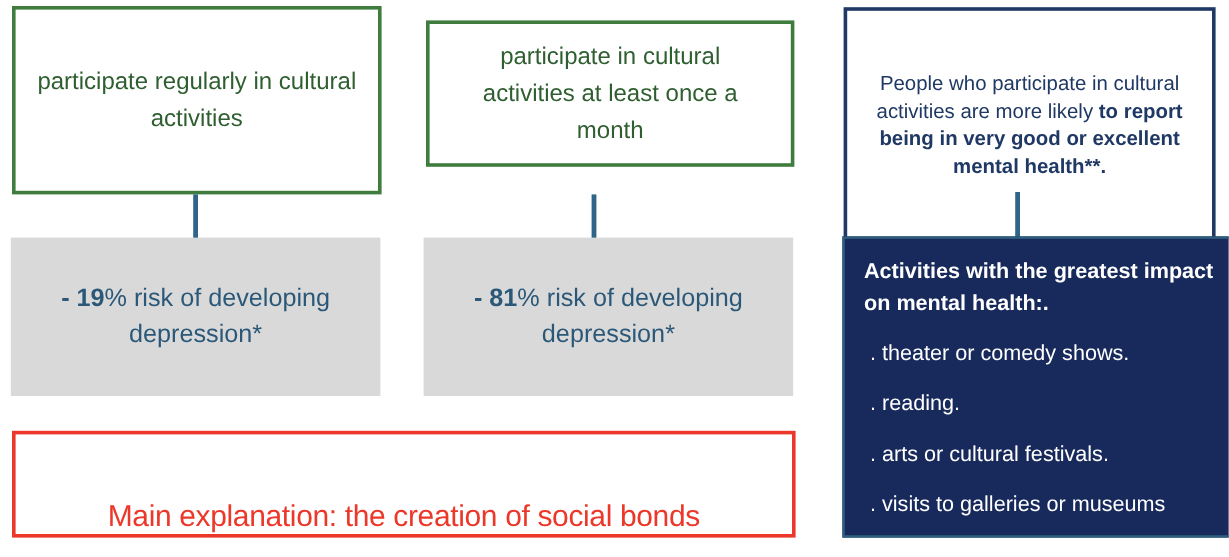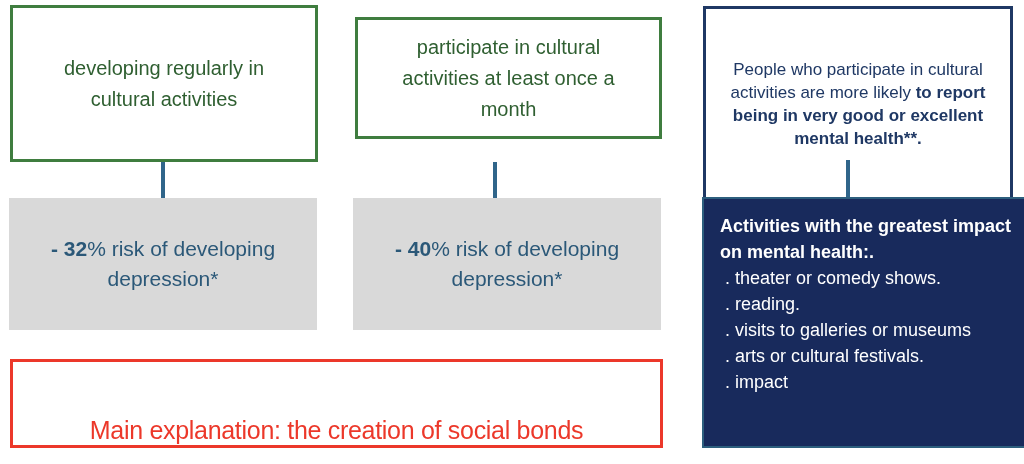--- a/index.html
+++ b/index.html
@@ -71,67 +71,67 @@
   .activities-box {
     left: 702px; top: 197px; width: 334px; height: 251px;
     background: var(--navy-fill);
     border: 2px solid var(--navy-box-border);
     color: var(--white);
     font-size: 18px;
     line-height: 26px;
     padding: 14px 14px 10px 16px;
   }
   .activities-heading { font-weight: bold; white-space: pre-wrap; }
-  .activities-item { white-space: pre-wrap; }
+  .activities-item { white-space: pre-wrap; margin-top: 16px; }
   
   .conclusion-box {
     left: 10px; top: 359px; width: 653px; height: 89px;
     border: 3px solid var(--red);
     color: var(--red);
     font-size: 25px;
     letter-spacing: -0.3px;
     background: var(--white);
     align-items: flex-end;
   }
 </style>
 </head>
 <body>
 
 <div class="canvas">
 
   <div class="abs flexcenter top-box-green" id="top-box-1">
-    <span>developing regularly in cultural activities</span>
+    <span>participate regularly in cultural activities</span>
   </div>
 
   <div class="abs flexcenter top-box-green" id="top-box-2">
     <span>participate in cultural activities at least once a month</span>
   </div>
 
   <div class="abs flexcenter top-box-navy" id="top-box-3">
     <span><span>People who participate in cultural activities are more likely </span><b>to report being in very good or excellent mental health**.</b></span>
   </div>
 
   <div class="abs connector" id="connector-1"></div>
   <div class="abs connector" id="connector-2"></div>
   <div class="abs connector" id="connector-3"></div>
 
   <div class="abs flexcenter stat-box" id="stat-box-1">
-    <span><b>- 32</b><span>% risk of developing depression*</span></span>
+    <span><b>- 19</b><span>% risk of developing depression*</span></span>
   </div>
 
   <div class="abs flexcenter stat-box" id="stat-box-2">
-    <span><b>- 40</b><span>% risk of developing depression*</span></span>
+    <span><b>- 81</b><span>% risk of developing depression*</span></span>
   </div>
 
   <div class="abs activities-box">
     <div class="activities-heading">Activities with the greatest impact on mental health:.</div>
     <div class="activities-item"> . theater or comedy shows.</div>
     <div class="activities-item"> . reading.</div>
+    <div class="activities-item"> . arts or cultural festivals.</div>
     <div class="activities-item"> . visits to galleries or museums</div>
-    <div class="activities-item"> . arts or cultural festivals.</div>
     <div class="activities-item"> . impact</div>
   </div>
 
   <div class="abs flexcenter conclusion-box">
     <span>Main explanation: the creation of social bonds</span>
   </div>
 
 </div>
 
 </body></html>

